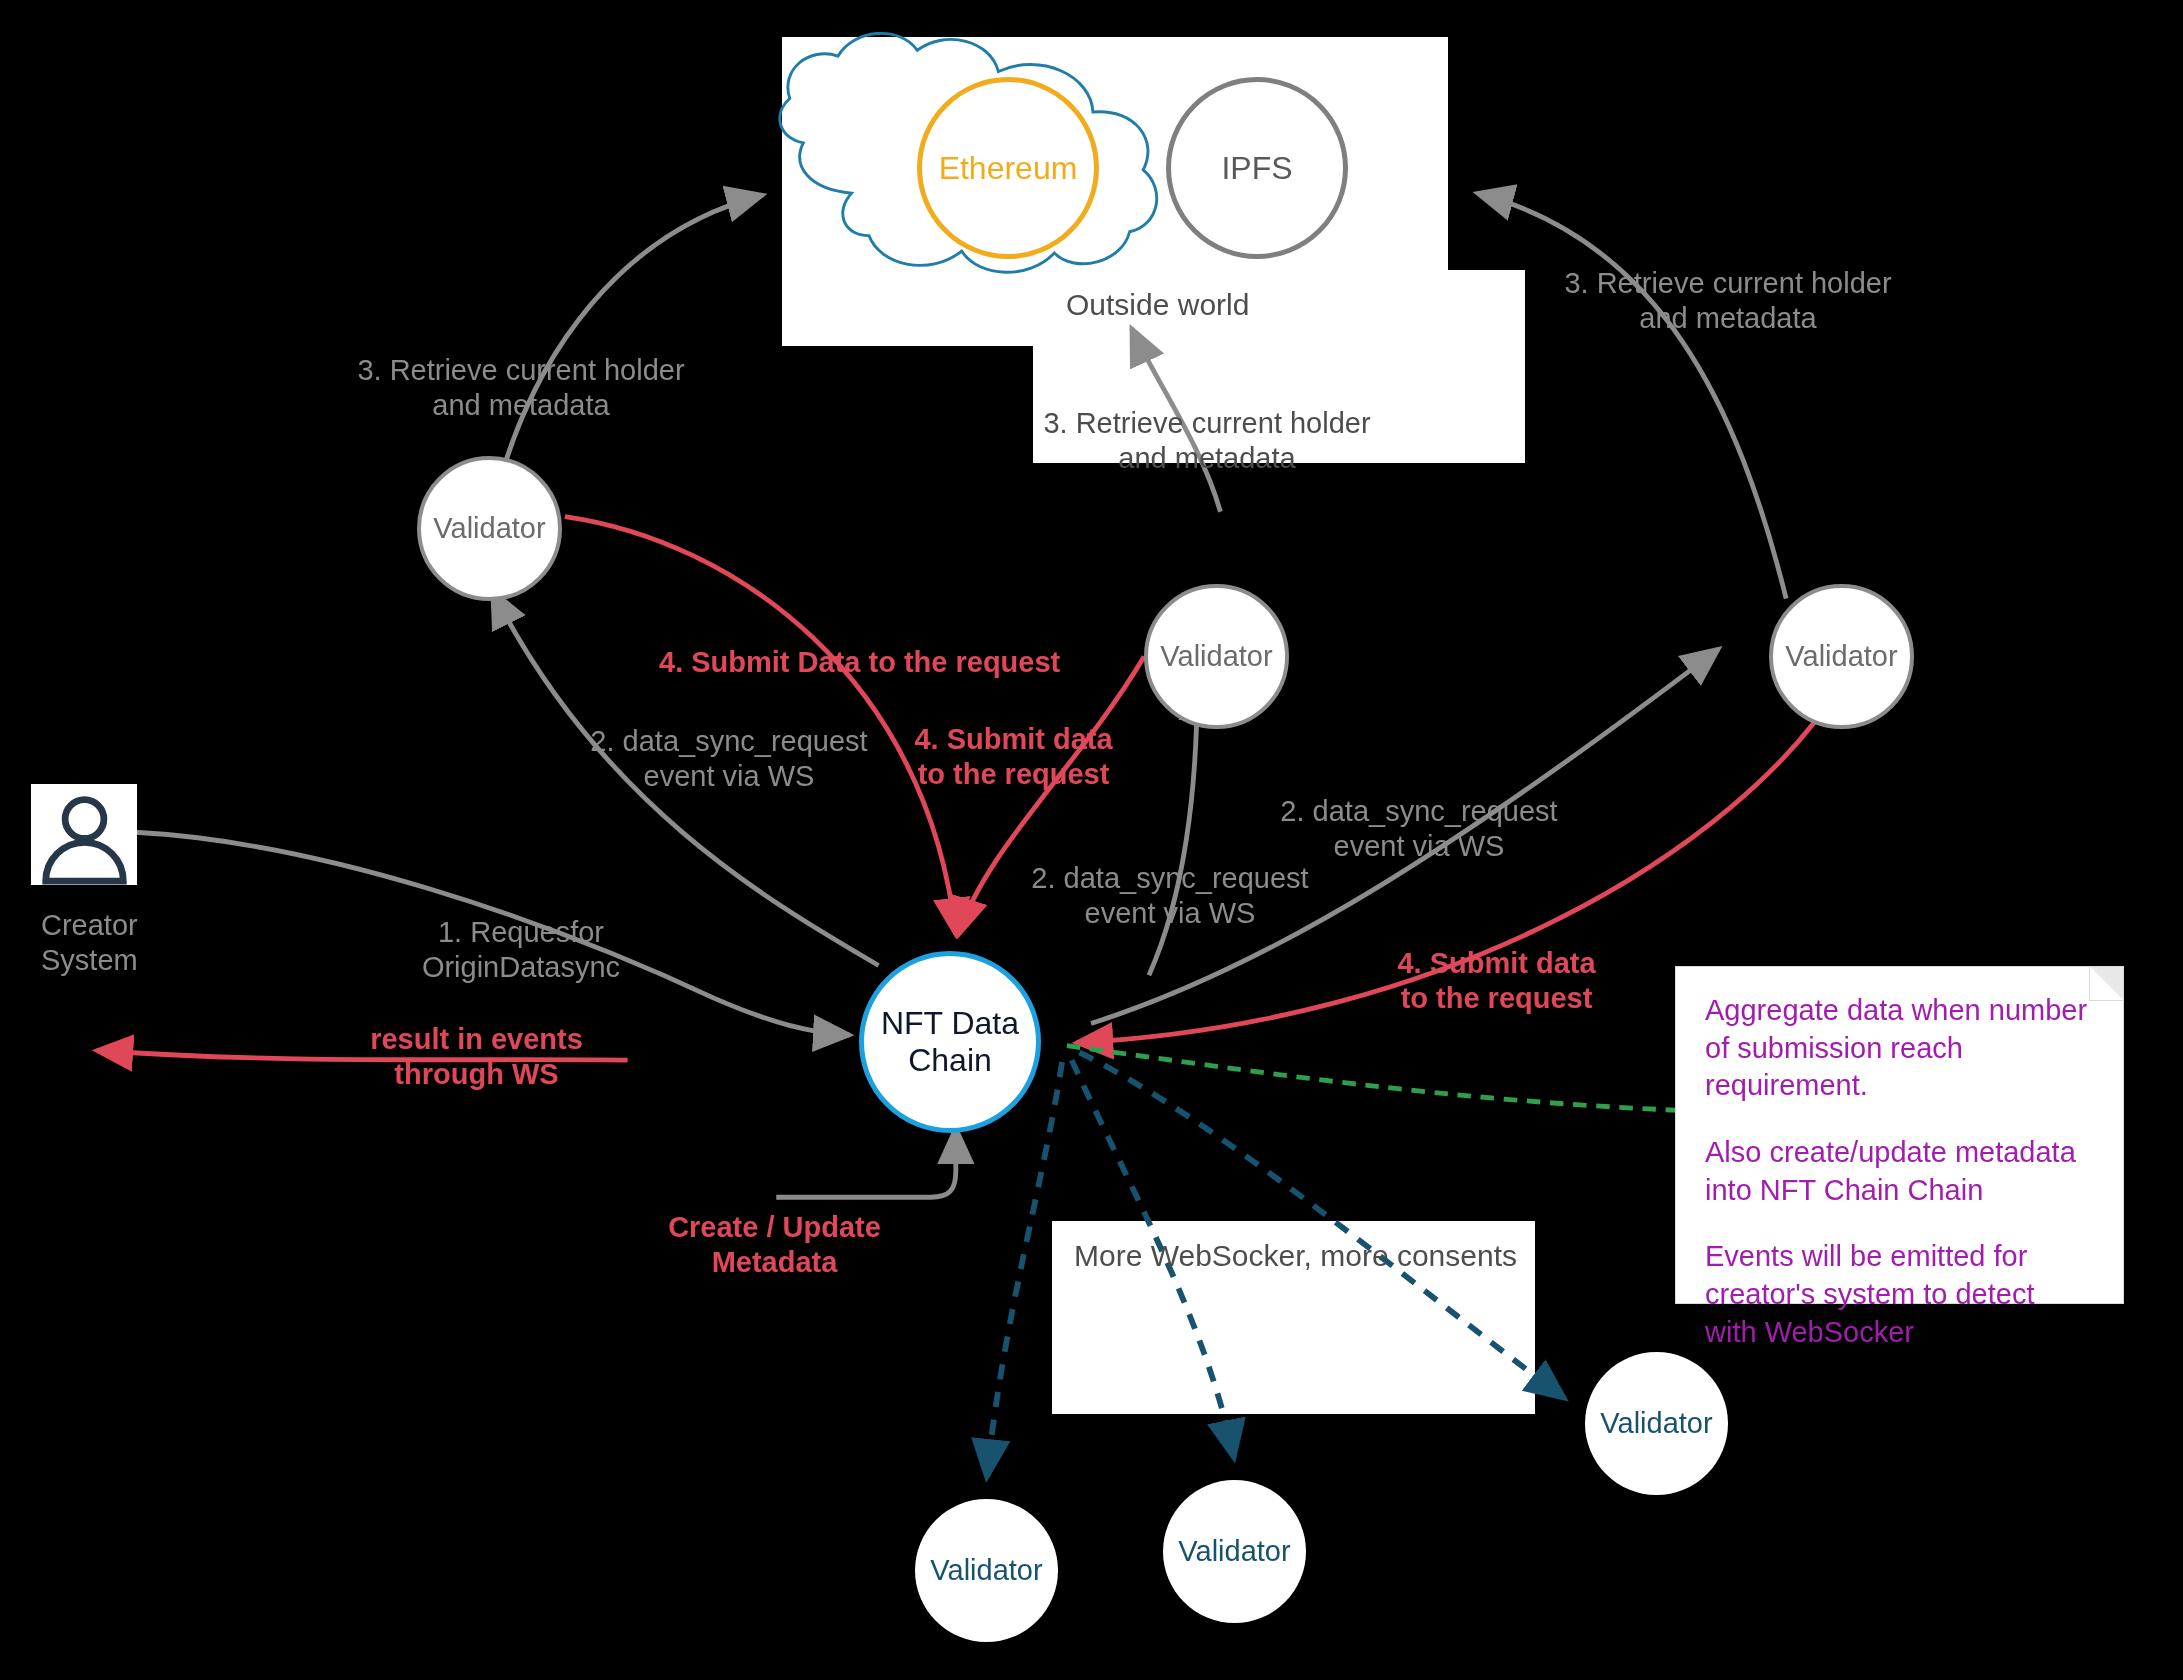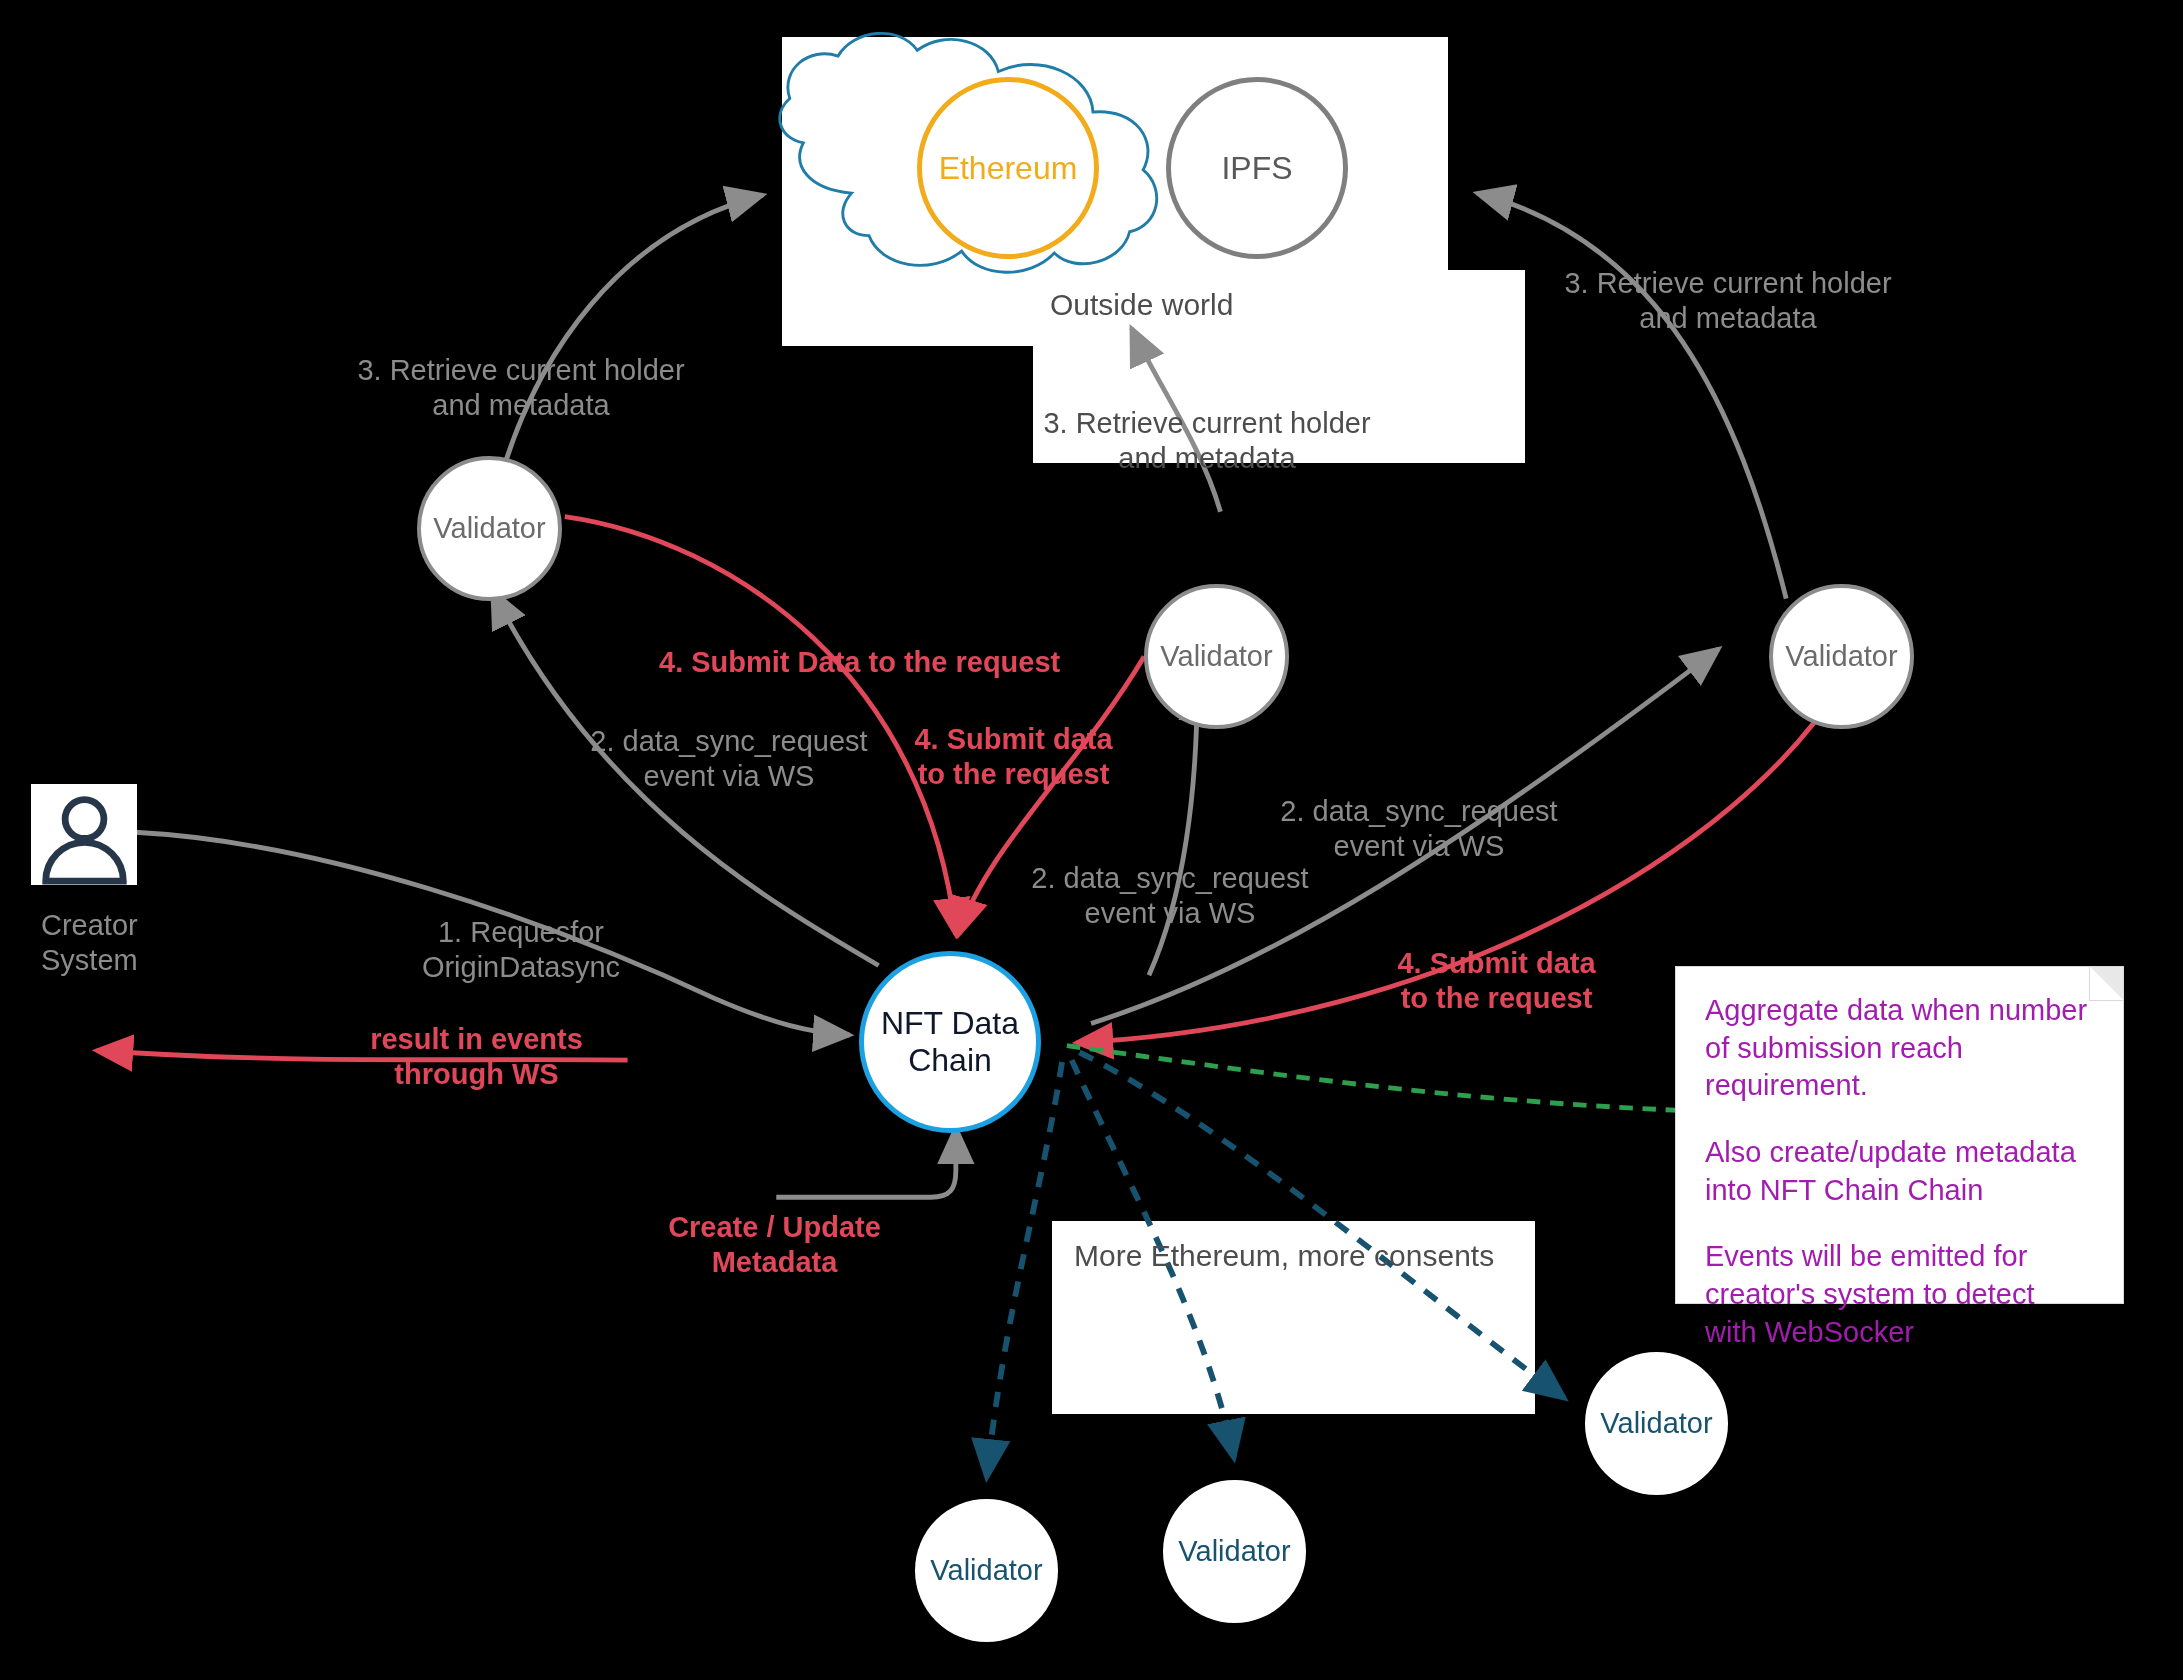--- a/index.html
+++ b/index.html
@@ -112,20 +112,21 @@
     position: absolute;
     background: #ffffff;
     display: flex;
     align-items: flex-end;
     justify-content: center;
   }
   .outside-world-label {
     position: absolute;
     color: #4d4d4d;
     font-size: 30px;
+    margin-left: 16px;
   }
   .more-validator-label {
     position: absolute;
     color: #4d4d4d;
     font-size: 30px;
   }
 </style>
 </head>
 <body>
 
@@ -265,21 +266,21 @@
 
   <div class="label center" style="left:386px; top:915px; width:270px;">1. Requesfor
 OriginDatasync</div>
 
   <div class="label center red" style="left:346px; top:1022px; width:261px;">result in events
 through WS</div>
 
   <div class="label center red" style="left:649px; top:1210px; width:251px;">Create / Update
 Metadata</div>
 
-  <div class="more-validator-label" style="left:1074px; top:1239px;">More Ethereum, more consents</div>
+  <div class="more-validator-label" style="left:1074px; top:1239px;">More WebSocker, more consents</div>
 
   <div class="note-box" style="left:1675px; top:966px; width:449px; height:338px;">
     <div class="note-fold"></div>
     <p>Aggregate data when number of submission reach requirement.</p>
     <p>Also create/update metadata into NFT Chain Chain</p>
     <p>Events will be emitted for creator's system to detect with WebSocker</p>
   </div>
 
 </div>
 

